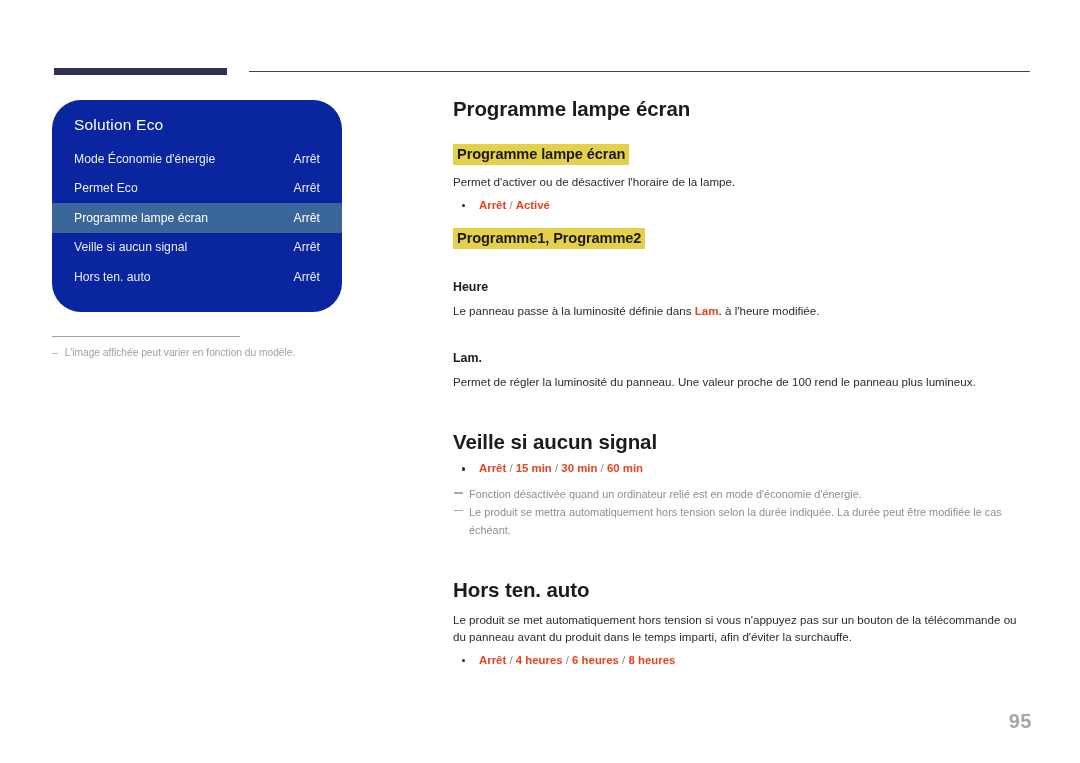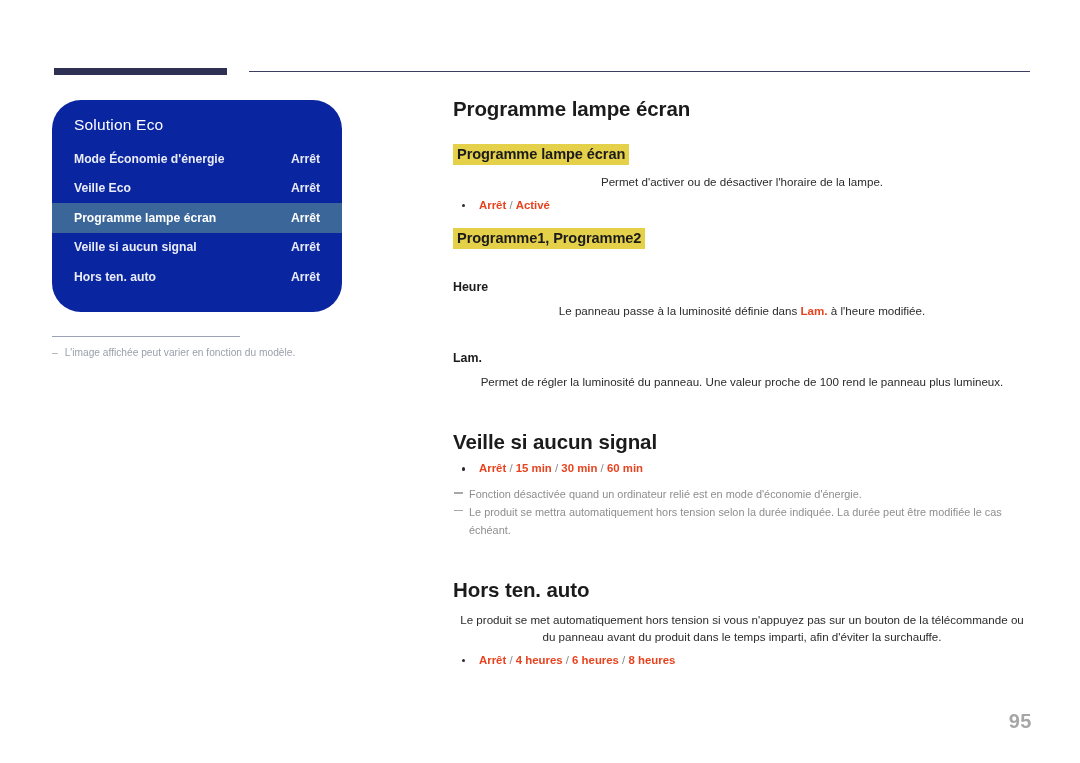--- a/index.html
+++ b/index.html
@@ -61,21 +61,21 @@
   }
 
   .osd-row {
     display: flex;
     align-items: center;
     justify-content: space-between;
     height: 29.5px;
     padding: 0 22px 0 22px;
     color: #e9ecf6;
     font-size: 12.2px;
-    font-weight: 700;
+    font-weight: 400;
   }
   .osd-row.selected {
     background: #3a6699;
     color: #ffffff;
   }
   .osd-row .val { font-size: 12.2px; }
 
   
   .left-note-rule {
     margin-top: 24px;
@@ -121,21 +121,20 @@
     letter-spacing: -.1px;
   }
   .hl-wrap { margin-top: 22px; }
   .hl-wrap.tight { margin-top: 14px; }
 
   p.body {
     margin-top: 9px;
     font-size: 11.6px;
     color: #2b2b2b;
     line-height: 1.45;
-    text-align: center;
   }
 
   .subhead {
     margin-top: 31px;
     font-size: 12.4px;
     font-weight: 700;
     color: #1b1b1b;
   }
 
   ul.opts {
@@ -205,21 +204,21 @@
 
     <div class="osd-panel">
       <div class="osd-title">Solution Eco</div>
 
       <div class="osd-row">
         <span>Mode Économie d'énergie</span>
         <span class="val">Arrêt</span>
       </div>
 
       <div class="osd-row">
-        <span>Veille Eco</span>
+        <span>Permet Eco</span>
         <span class="val">Arrêt</span>
       </div>
 
       <div class="osd-row selected">
         <span>Programme lampe écran</span>
         <span class="val">Arrêt</span>
       </div>
 
       <div class="osd-row">
         <span>Veille si aucun signal</span>

